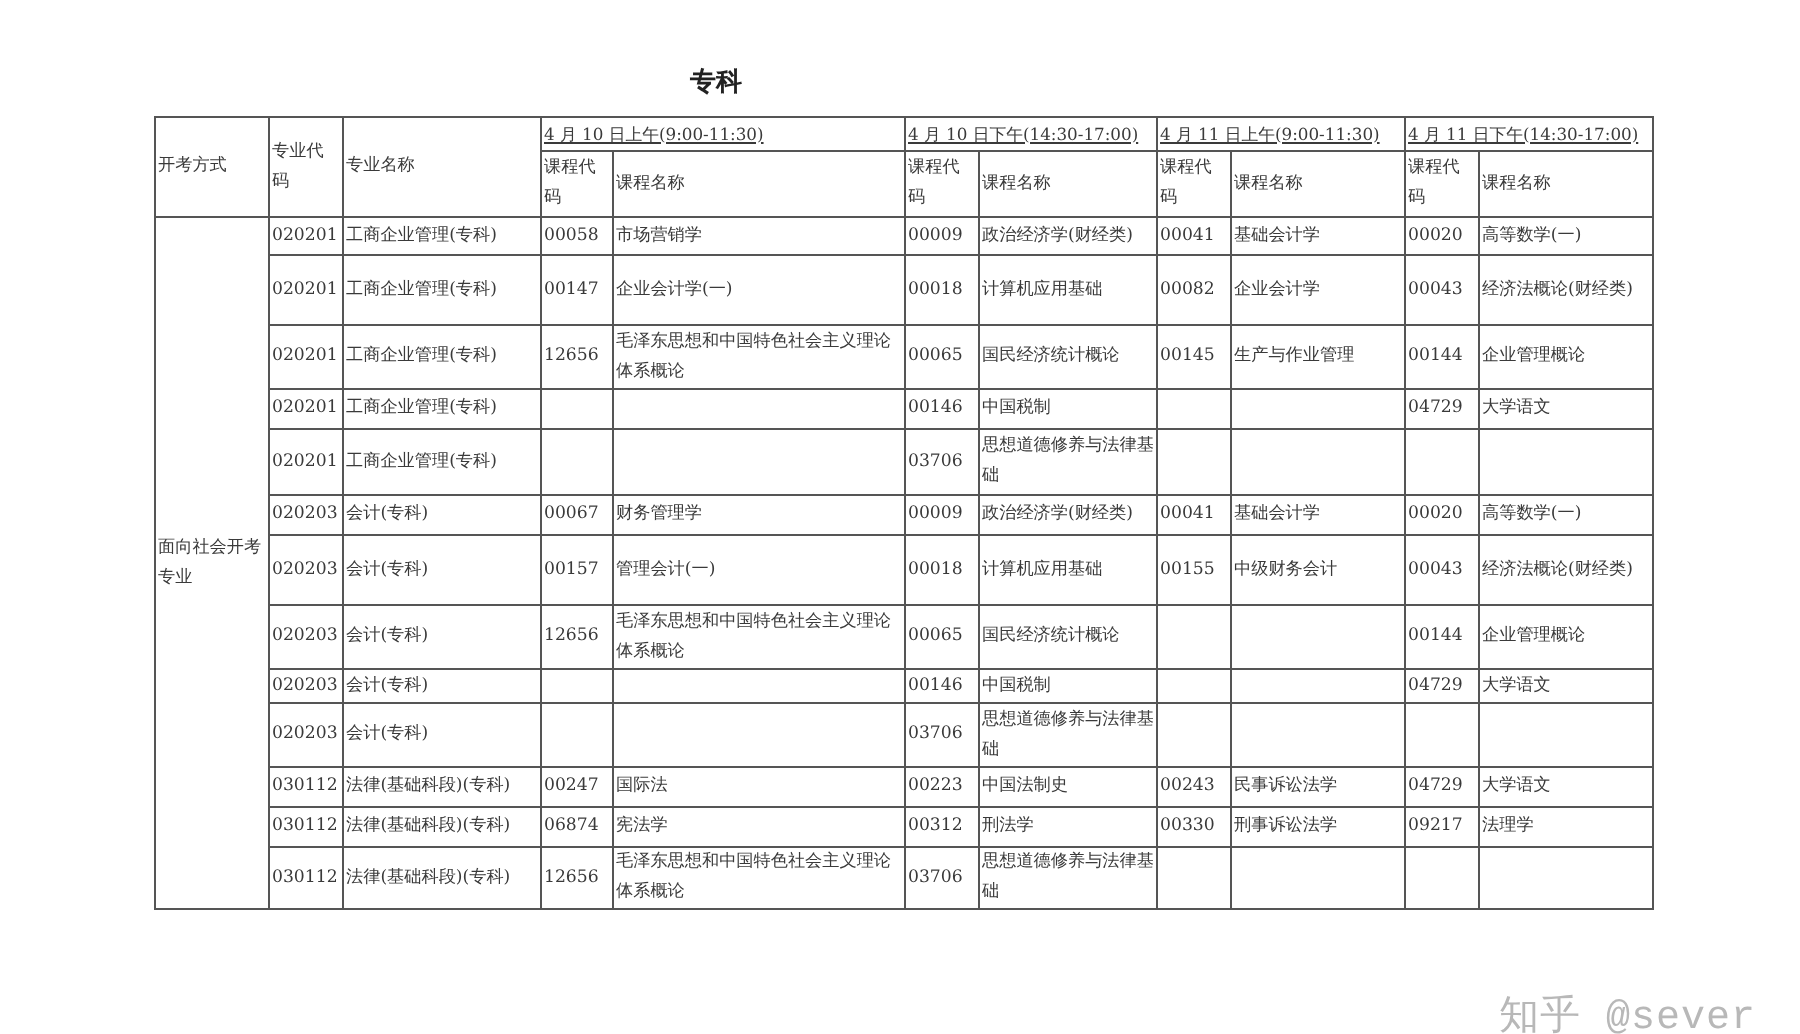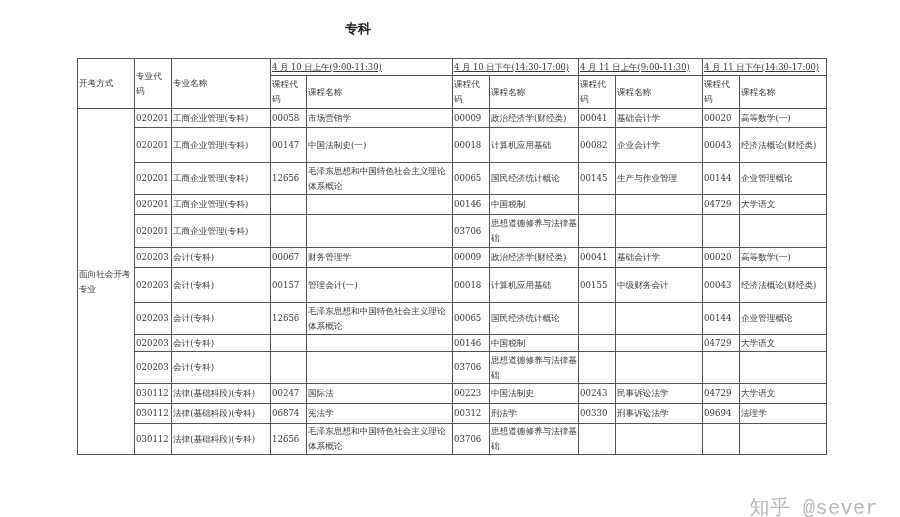--- a/index.html
+++ b/index.html
@@ -2,21 +2,21 @@
 <html><head>
 <meta charset="utf-8">
 <style>
   html, body { margin: 0; padding: 0; background: #ffffff; }
   body {
     width: 900px; height: 517px; position: relative; overflow: hidden;
     font-family: "DejaVu Serif", "Liberation Serif", serif;
     color: #3a3a3a;
   }
   .title {
-    position: absolute; top: 20px; left: 0; width: 716px; text-align: center;
+    position: absolute; top: 32px; left: 0; width: 716px; text-align: center;
     font-family: "DejaVu Sans", "Liberation Sans", sans-serif;
     font-weight: bold; font-size: 13px; color: #222;
   }
   table.sched {
     position: absolute; top: 58px; left: 77px;
     border-collapse: collapse; table-layout: fixed;
     width: 749px;
     font-size: 8.6px; line-height: 15px;
   }
   table.sched td {
@@ -82,21 +82,21 @@
         <td>政治经济学(财经类)</td>
         <td>00041</td>
         <td>基础会计学</td>
         <td>00020</td>
         <td>高等数学(一)</td>
       </tr>
       <tr style="height: 35px;">
         <td>020201</td>
         <td>工商企业管理(专科)</td>
         <td>00147</td>
-        <td>中国法制史(一)</td>
+        <td>企业会计学(一)</td>
         <td>00018</td>
         <td>计算机应用基础</td>
         <td>00082</td>
         <td>企业会计学</td>
         <td>00043</td>
         <td>经济法概论(财经类)</td>
       </tr>
       <tr style="height: 32px;">
         <td>020201</td>
         <td>工商企业管理(专科)</td>
@@ -207,21 +207,21 @@
       </tr>
       <tr style="height: 20px;">
         <td>030112</td>
         <td>法律(基础科段)(专科)</td>
         <td>06874</td>
         <td>宪法学</td>
         <td>00312</td>
         <td>刑法学</td>
         <td>00330</td>
         <td>刑事诉讼法学</td>
-        <td>09694</td>
+        <td>09217</td>
         <td>法理学</td>
       </tr>
       <tr style="height: 30px;">
         <td>030112</td>
         <td>法律(基础科段)(专科)</td>
         <td>12656</td>
         <td>毛泽东思想和中国特色社会主义理论体系概论</td>
         <td>03706</td>
         <td>思想道德修养与法律基础</td>
         <td></td>

